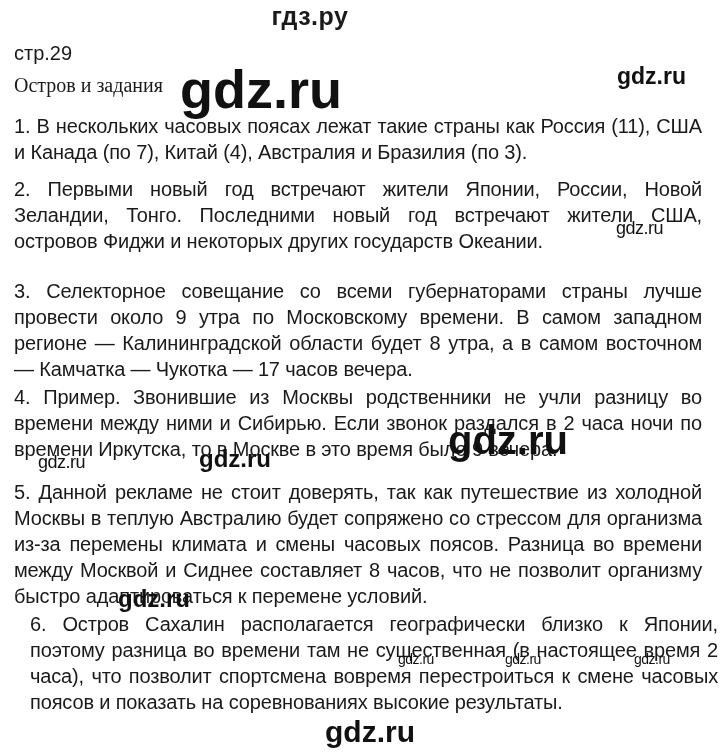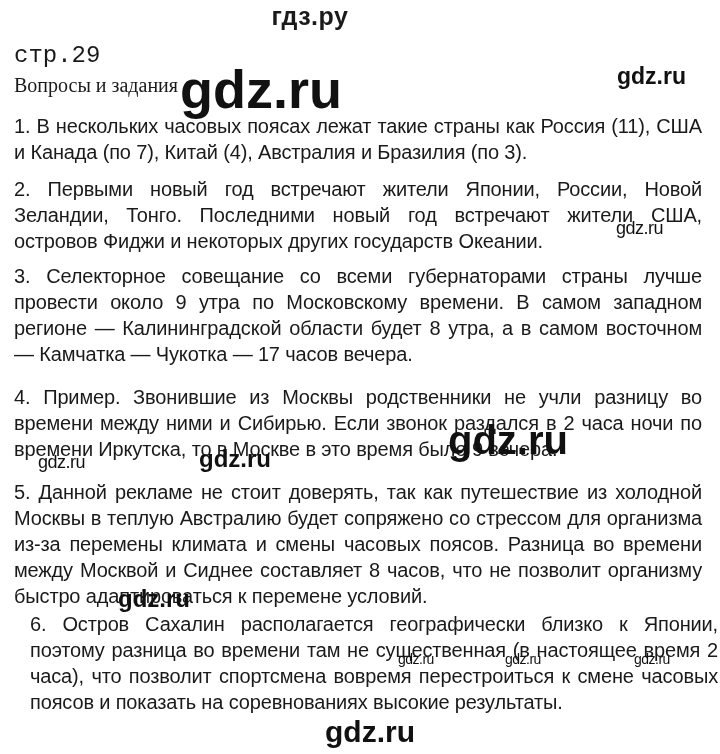--- a/index.html
+++ b/index.html
@@ -1,37 +1,37 @@
 <!DOCTYPE html>
 <html><head>
 <meta charset="utf-8">
 <style>
   html, body { margin:0; padding:0; background:#ffffff; }
   body { width:720px; height:754px; position:relative; overflow:hidden; color:#1a1a1a; }
   .site-title { position:absolute; left:0; width:620px; top:2px; text-align:center;
     font-family:"Liberation Sans", sans-serif; font-weight:bold; font-size:25px; color:#1a1a1a; letter-spacing:0.5px; }
-  .page-ref { position:absolute; left:14px; top:42px; font-family:Liberation Mono, monospace; font-size:24px; }
+  .page-ref { position:absolute; left:14px; top:42px; font-family:Liberation Sans, sans-serif; font-size:20px; }
   .section-title { position:absolute; left:14px; top:74px; font-family:"Liberation Serif", serif; font-size:20px; }
   .answer { position:absolute; left:14px; width:688px; margin:0; text-align:justify;
     font-family:Liberation Sans, sans-serif; font-size:20px; line-height:26px; letter-spacing:-0.15px; }
   .wm { position:absolute; font-family:Liberation Sans, sans-serif; color:#111; white-space:nowrap; line-height:1; }
   .wm.bold { font-weight:bold; }
   .wm.thin { font-weight:normal; letter-spacing:-0.5px; }
 </style>
 </head>
 <body>
 
 <div class="site-title">гдз.ру</div>
 
 <div class="page-ref">стр.29</div>
-<div class="section-title">Вопросы и задания</div>
+<div class="section-title">Остров и задания</div>
 
 <p class="answer" style="top:113px;">1. В нескольких часовых поясах лежат такие страны как Россия (11), США и Канада (по 7), Китай (4), Австралия и Бразилия (по 3).</p>
 <p class="answer" style="top:176px;">2. Первыми новый год встречают жители Японии, России, Новой Зеландии, Тонго. Последними новый год встречают жители США, островов Фиджи и некоторых других государств Океании.</p>
-<p class="answer" style="top:263px;">3. Селекторное совещание со всеми губернаторами страны лучше провести около 9 утра по Московскому времени. В самом западном регионе — Калининградской области будет 8 утра, а в самом восточном — Камчатка — Чукотка — 17 часов вечера.</p>
+<p class="answer" style="top:278px;">3. Селекторное совещание со всеми губернаторами страны лучше провести около 9 утра по Московскому времени. В самом западном регионе — Калининградской области будет 8 утра, а в самом восточном — Камчатка — Чукотка — 17 часов вечера.</p>
 <p class="answer" style="top:384px;">4. Пример. Звонившие из Москвы родственники не учли разницу во времени между ними и Сибирью. Если звонок раздался в 2 часа ночи по времени Иркутска, то в Москве в это время было 9 вечера.</p>
 <p class="answer" style="top:471px;margin-top:8px;">5. Данной рекламе не стоит доверять, так как путешествие из холодной Москвы в теплую Австралию будет сопряжено со стрессом для организма из-за перемены климата и смены часовых поясов. Разница во времени между Москвой и Сиднее составляет 8 часов, что не позволит организму быстро адаптироваться к перемене условий.</p>
 <p class="answer" style="top:611px;margin-left:16px;">6. Остров Сахалин располагается географически близко к Японии, поэтому разница во времени там не существенная (в настоящее время 2 часа), что позволит спортсмена вовремя перестроиться к смене часовых поясов и показать на соревнованиях высокие результаты.</p>
 
 <div class="wm bold" style="left:180px; top:62px; font-size:54px;">gdz.ru</div>
 <div class="wm bold" style="left:617px; top:65px; font-size:23px;">gdz.ru</div>
 <div class="wm thin" style="left:616px; top:219px; font-size:18px;">gdz.ru</div>
 <div class="wm bold" style="left:448px; top:420px; font-size:40px;">gdz.ru</div>
 <div class="wm thin" style="left:38px; top:453px; font-size:18px;">gdz.ru</div>
 <div class="wm bold" style="left:199px; top:447px; font-size:24px;">gdz.ru</div>

